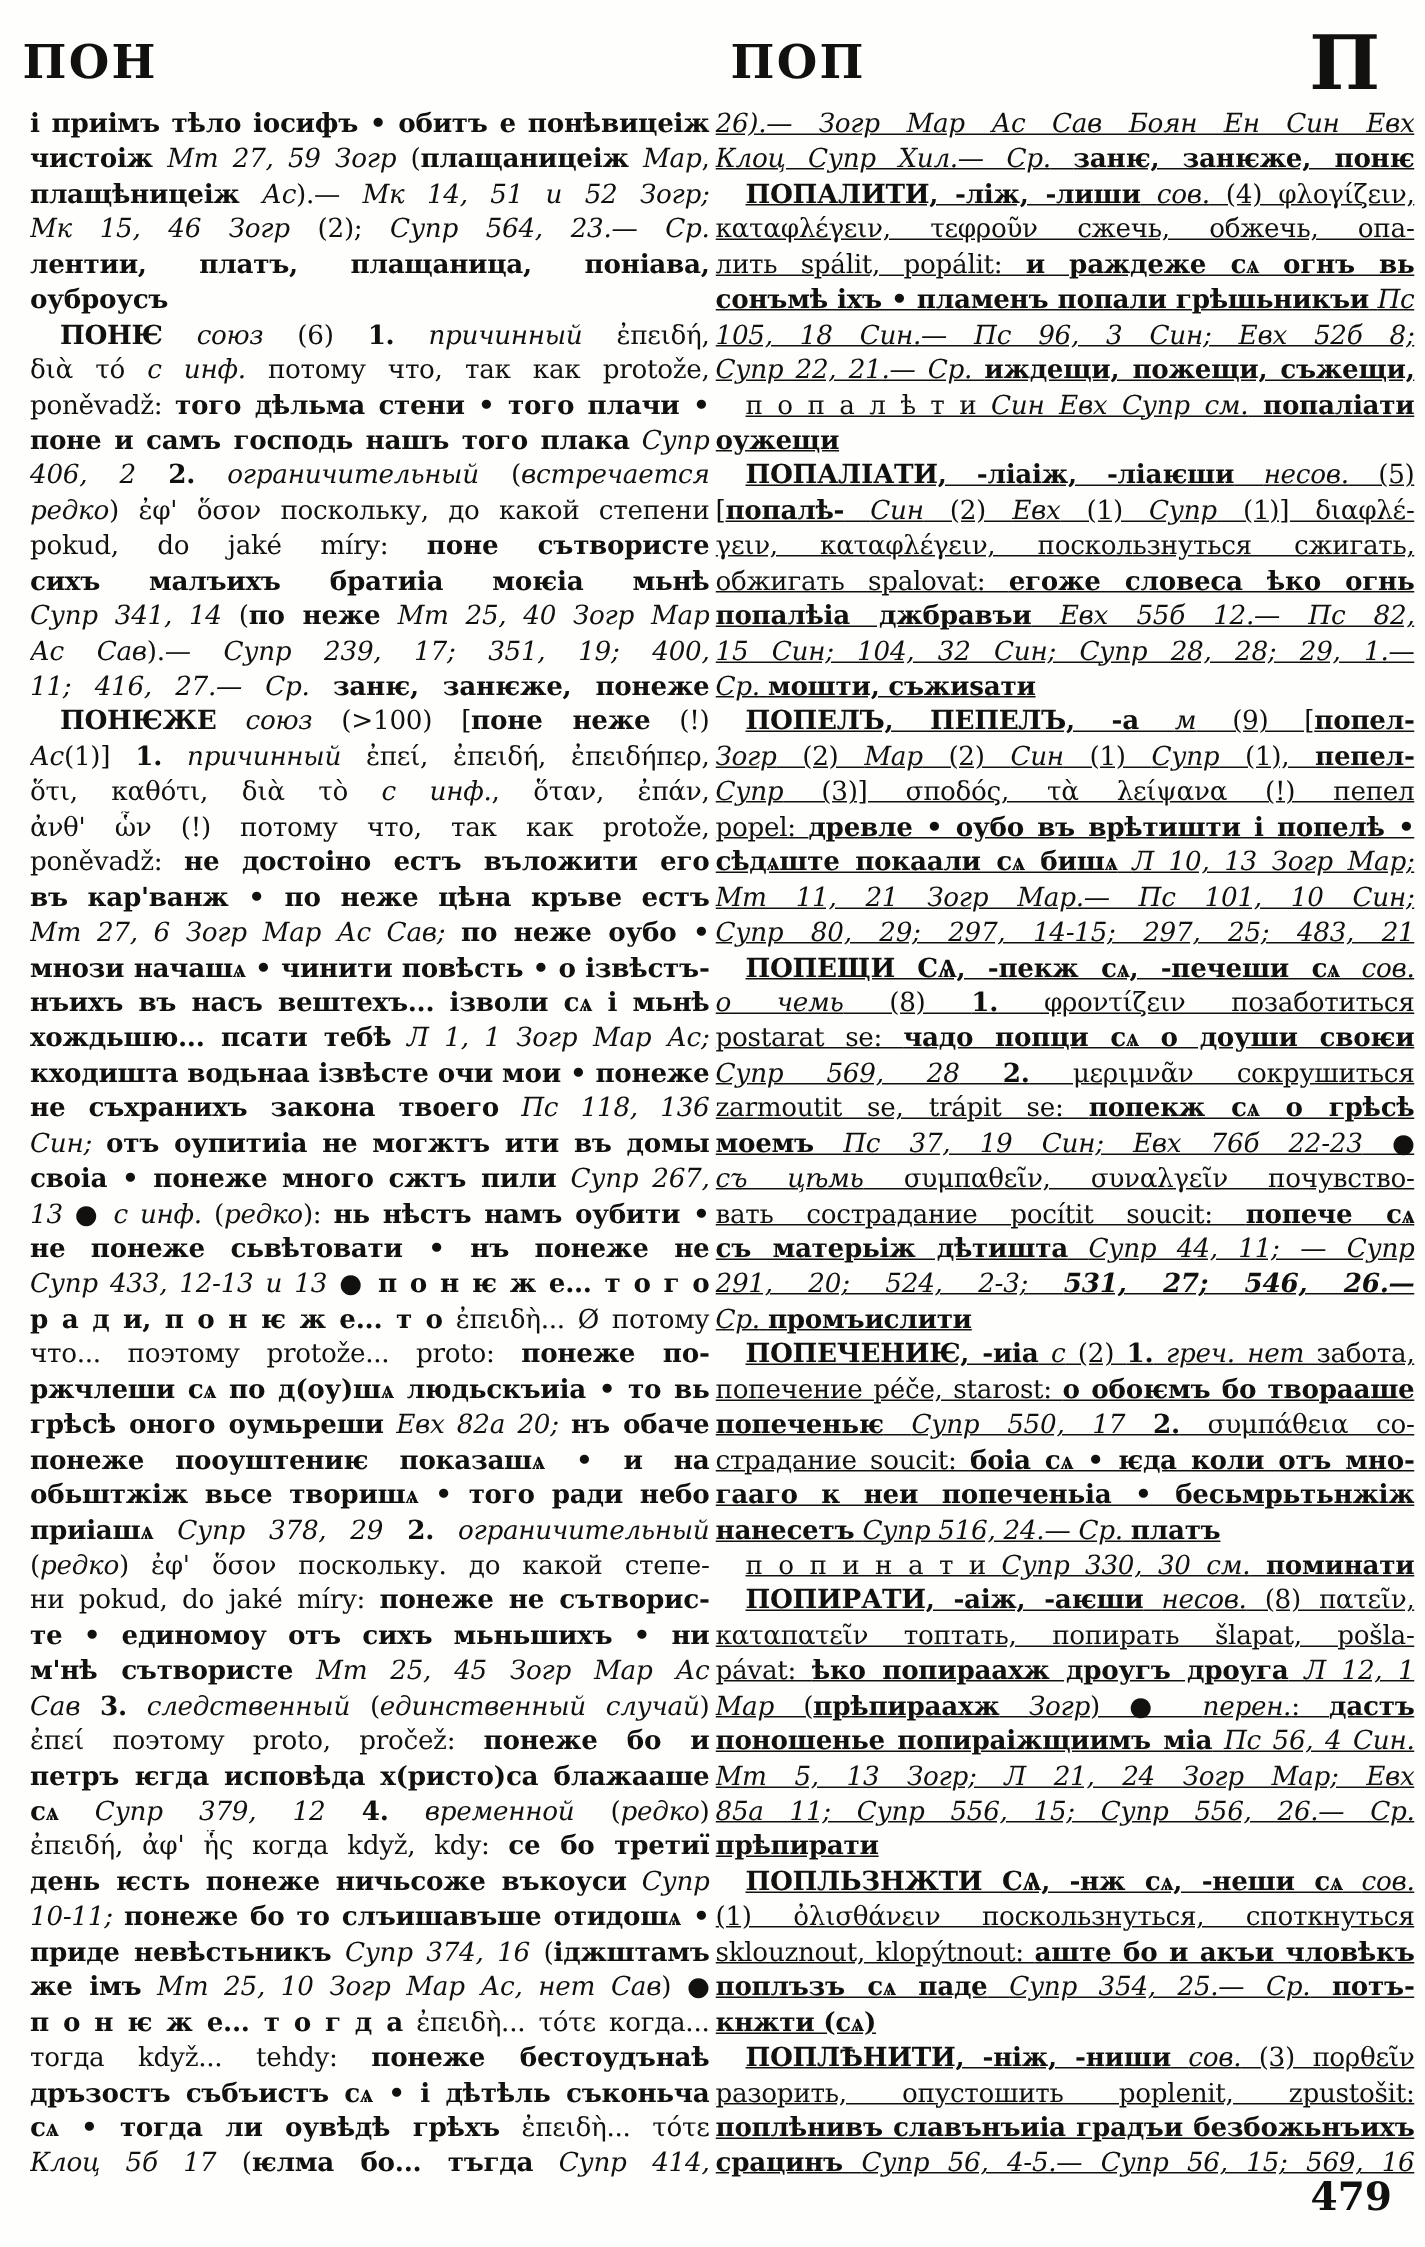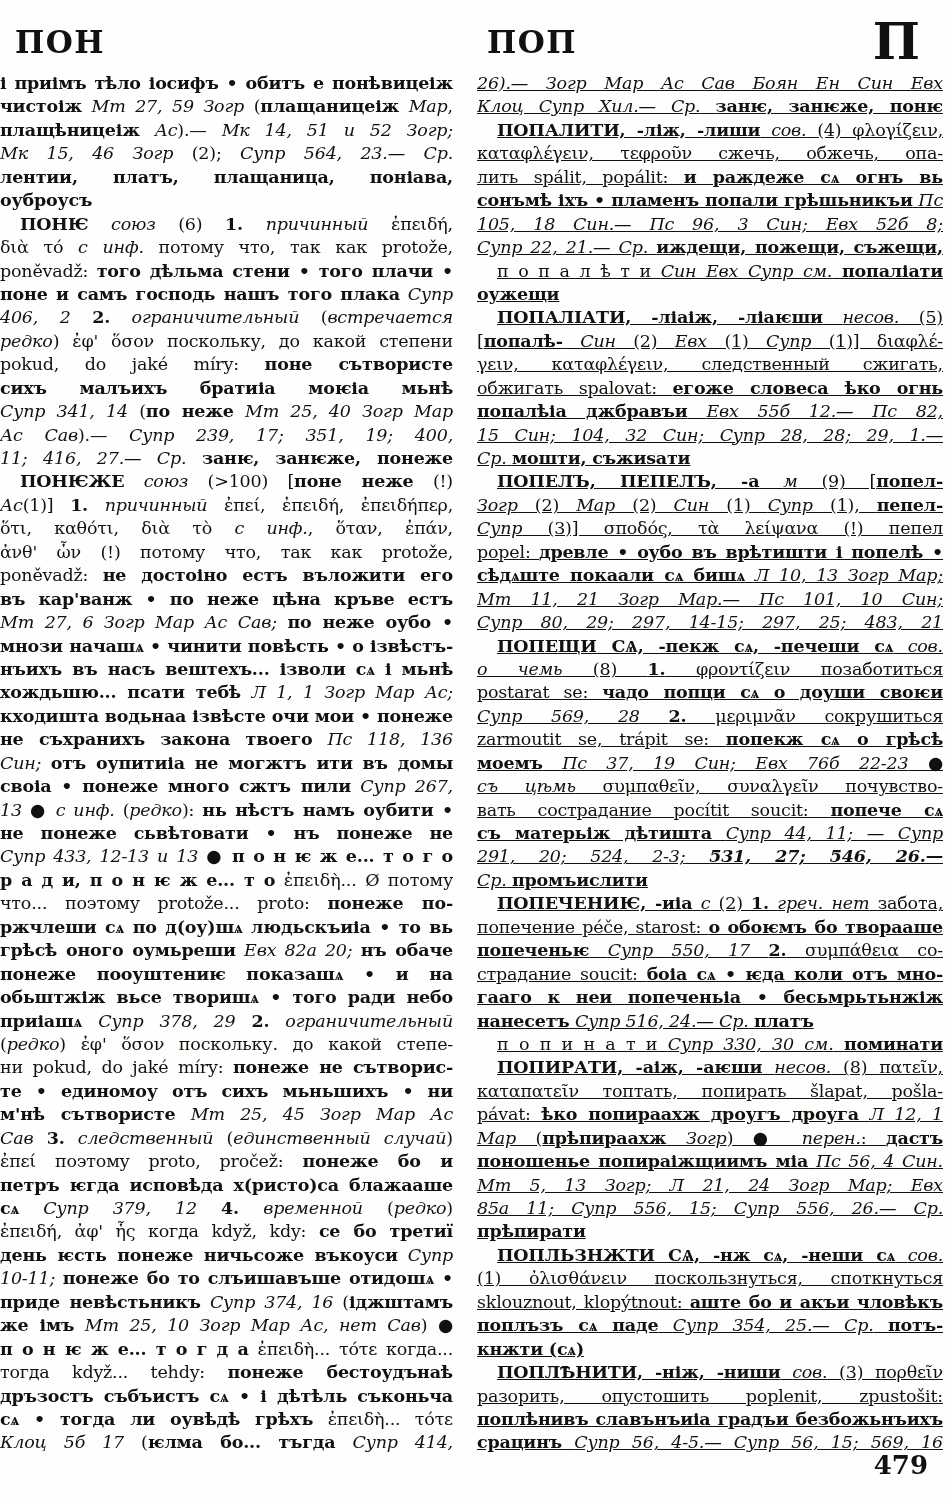--- a/index.html
+++ b/index.html
@@ -9,21 +9,21 @@
     background:#fefefc;
     color:#121110;
     font-family:"DejaVu Serif","Liberation Serif",serif;
     overflow:hidden;
   }
   .runhead{position:absolute;font-weight:700;letter-spacing:1.5px;}
   #hdr-left{left:15px;top:24px;font-size:31px;}
   #hdr-center{left:487px;top:24px;font-size:31px;}
   #hdr-right{right:30px;top:12px;font-size:50px;letter-spacing:0;}
   .col{position:absolute;top:72px;}
-  #col-left{left:0;width:453px;}
+  #col-left{left:20px;width:453px;}
   #col-right{left:477px;width:466px;text-decoration:underline;}
   .line{
     height:23.45px;line-height:23.45px;
     font-size:17.5px;letter-spacing:-0.2px;
     text-align:justify;text-align-last:justify;
     overflow:hidden;white-space:normal;
   }
   .line.short{text-align-last:left;}
   .line.ind{text-indent:20px;}
   .line b{font-weight:700;}
@@ -108,21 +108,21 @@
       <div class="line ind"><b>ПОПАЛИТИ, -ліж, -лиши</b> <i>сов.</i> (4) φλογίζειν,</div>
       <div class="line">καταφλέγειν, τεφροῦν сжечь, обжечь, опа-</div>
       <div class="line">лить spálit, popálit: <b>и раждеже сѧ огнъ вь</b></div>
       <div class="line"><b>сонъмѣ іхъ • пламенъ попали грѣшьникъи</b> <i>Пс</i></div>
       <div class="line"><i>105, 18 Син.— Пс 96, 3 Син; Евх 52б 8;</i></div>
       <div class="line"><i>Супр 22, 21.— Ср.</i> <b>иждещи, пожещи, съжещи,</b></div>
       <div class="line ind">п о п а л ѣ т и  <i>Син Евх Супр см.</i> <b>попаліати</b></div>
       <div class="line short"><b>оужещи</b></div>
       <div class="line ind"><b>ПОПАЛІАТИ, -ліаіж, -ліаѥши</b> <i>несов.</i> (5)</div>
       <div class="line">[<b>попалѣ-</b> <i>Син</i> (2) <i>Евх</i> (1) <i>Супр</i> (1)] διαφλέ-</div>
-      <div class="line">γειν, καταφλέγειν, следственный сжигать,</div>
+      <div class="line">γειν, καταφλέγειν, поскользнуться сжигать,</div>
       <div class="line">обжигать spalovat: <b>егоже словеса ѣко огнь</b></div>
       <div class="line"><b>попалѣіа джбравъи</b> <i>Евх 55б 12.— Пс 82,</i></div>
       <div class="line"><i>15 Син; 104, 32 Син; Супр 28, 28; 29, 1.—</i></div>
       <div class="line short"><i>Ср.</i> <b>мошти, съжиѕати</b></div>
       <div class="line ind"><b>ПОПЕЛЪ, ПЕПЕЛЪ, -а</b> <i>м</i> (9) [<b>попел-</b></div>
       <div class="line"><i>Зогр</i> (2) <i>Мар</i> (2) <i>Син</i> (1) <i>Супр</i> (1), <b>пепел-</b></div>
       <div class="line"><i>Супр</i> (3)] σποδός, τὰ λείψανα (!) пепел</div>
       <div class="line">popel: <b>древле • оубо въ врѣтишти і попелѣ •</b></div>
       <div class="line"><b>сѣдѧште покаали сѧ бишѧ</b> <i>Л 10, 13 Зогр Мар;</i></div>
       <div class="line"><i>Мт 11, 21 Зогр Мар.— Пс 101, 10 Син;</i></div>

